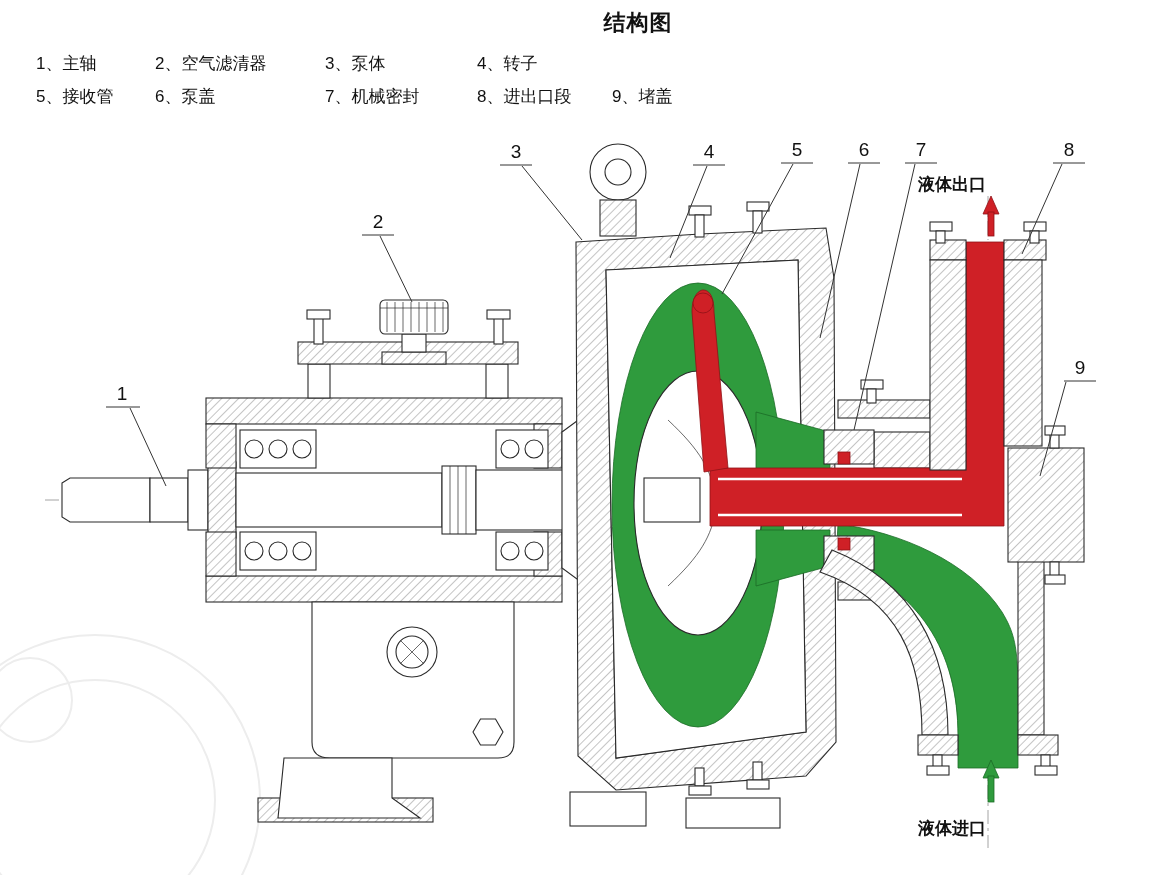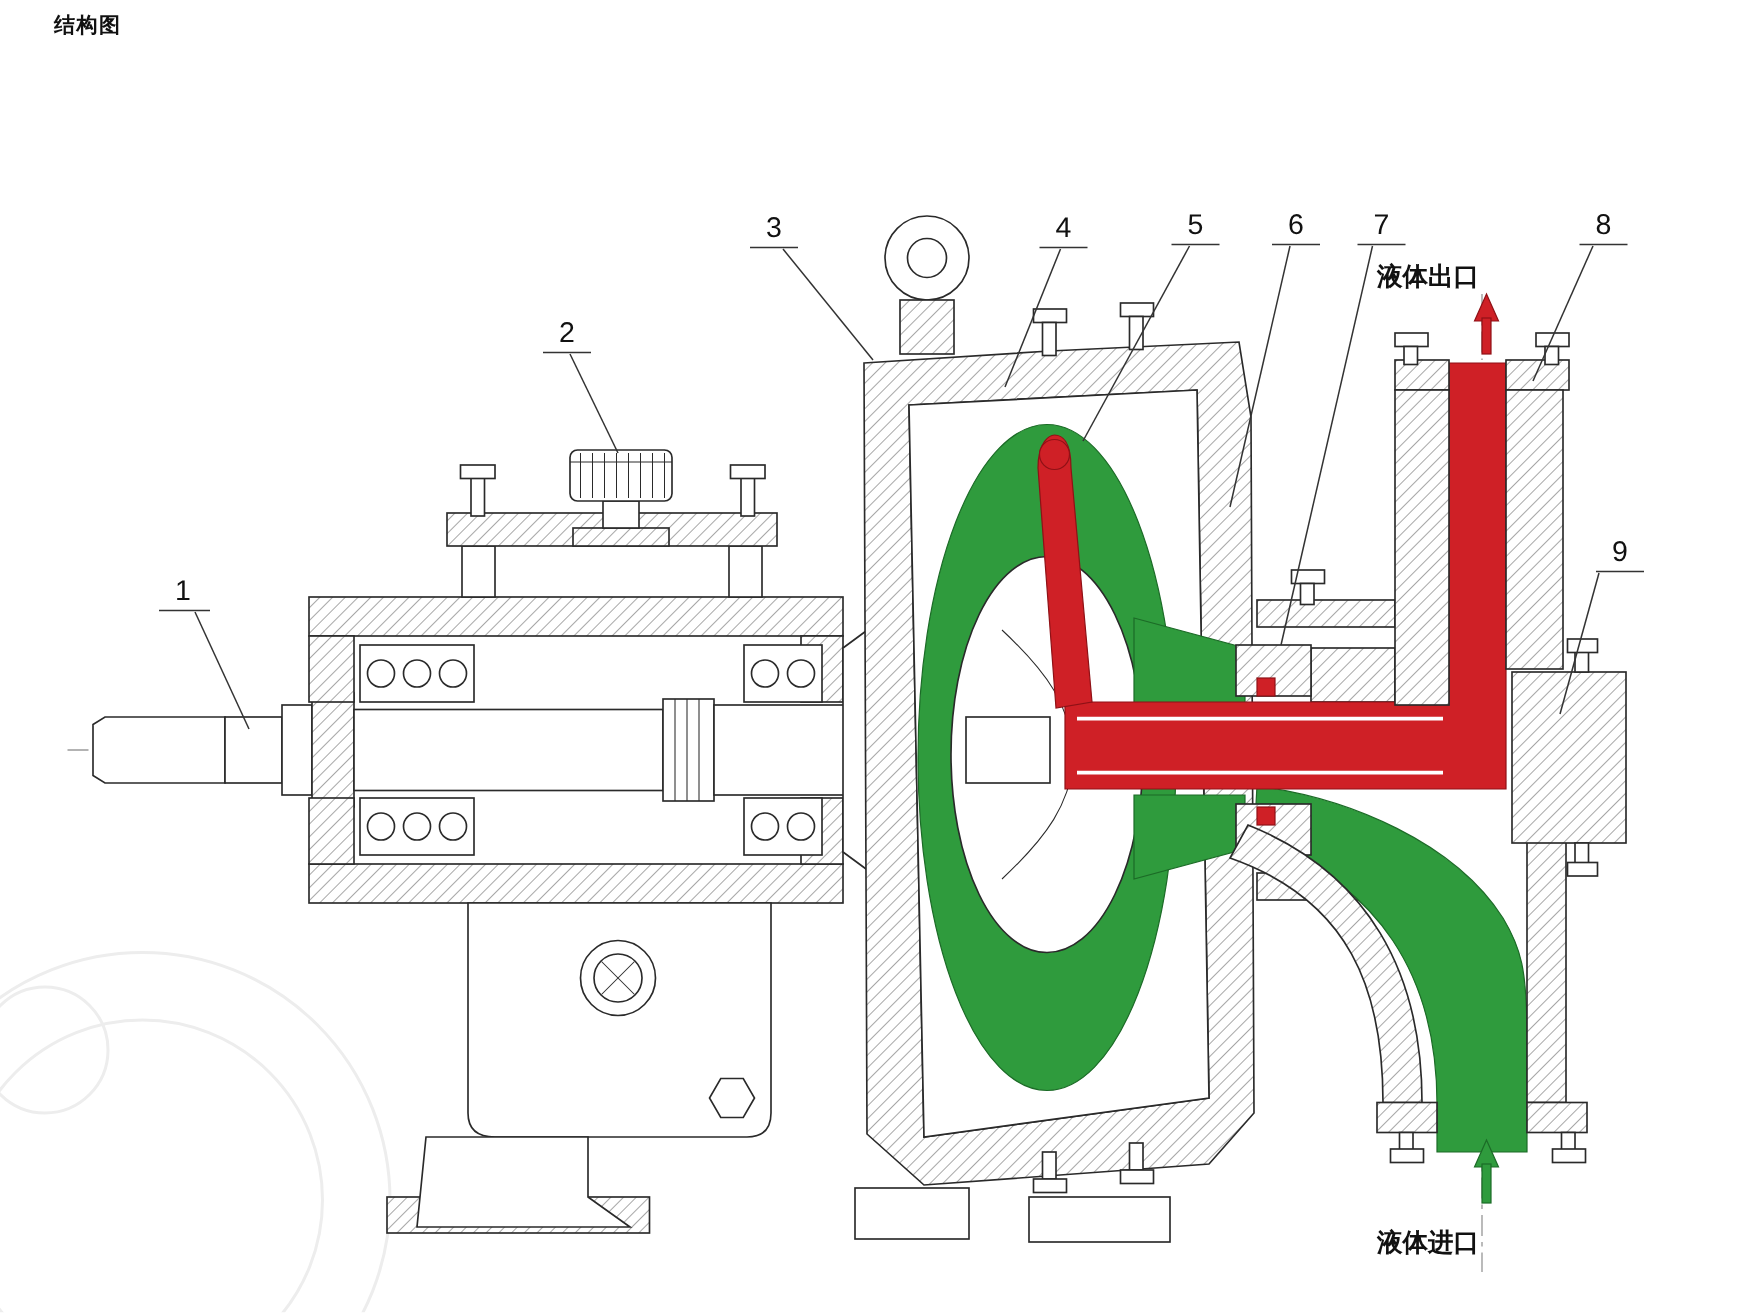--- a/index.html
+++ b/index.html
@@ -1,21 +1,21 @@
 <!DOCTYPE html>
 <html style="--liquid-green: #2f9b3d; --flow-red: #cf2026; --line: #2a2a2a;"><head>
 <meta charset="utf-8">
 <style>
   html,body{margin:0;padding:0;background:#fff;}
   .page{
     position:relative;width:1158px;height:875px;background:#ffffff;overflow:hidden;
     font-family:"Liberation Sans","DejaVu Sans",sans-serif;color:#111;
   }
   .header{position:absolute;left:36px;top:8px;z-index:2;}
-  .title{font-size:14px;font-weight:700;margin:0 0 14px 0;letter-spacing:1px;text-align:right;}
+  .title{font-size:22px;font-weight:700;margin:0 0 14px 0;letter-spacing:1px;text-align:right;}
   .legend{font-size:17px;}
   .legend-row{display:grid;grid-template-columns:119px 170px 152px 135px 1fr;margin-bottom:10px;white-space:nowrap;}
   .diagram-svg{position:absolute;left:0;top:0;z-index:1;}
 
   
   .h{fill:url(#hatch);stroke:#2a2a2a;stroke-width:1.1;}
   .w{fill:#ffffff;stroke:#2a2a2a;stroke-width:1.1;}
   .s{fill:none;stroke:#2a2a2a;stroke-width:1.1;}
   .thin{stroke-width:0.7;}
   .green{fill:var(--liquid-green,#2f9b3d);stroke:#1c6b27;stroke-width:0.8;}
@@ -26,20 +26,36 @@
   text.callout{font-size:19px;fill:#111;text-anchor:middle;font-family:"Liberation Sans","DejaVu Sans",sans-serif;}
   text.flowlabel{font-size:17px;font-weight:600;fill:#111;text-anchor:middle;font-family:"Liberation Sans","DejaVu Sans",sans-serif;}
 </style>
 </head>
 <body>
 
 <div class="page">
 
   <header class="header">
     <h1 class="title">结构图</h1>
+    <div class="legend">
+      <div class="legend-row">
+        <span>1、主轴</span>
+        <span>2、空气滤清器</span>
+        <span>3、泵体</span>
+        <span>4、转子</span>
+        <span></span>
+      </div>
+      <div class="legend-row">
+        <span>5、接收管</span>
+        <span>6、泵盖</span>
+        <span>7、机械密封</span>
+        <span>8、进出口段</span>
+        <span>9、堵盖</span>
+      </div>
+    </div>
   </header>
 
   <svg class="diagram-svg" width="1158" height="875" viewBox="0 0 1158 875">
     <defs>
       <pattern id="hatch" patternUnits="userSpaceOnUse" width="6" height="6" patternTransform="rotate(45)">
         <rect width="6" height="6" fill="#ffffff"></rect>
         <line x1="0" y1="0" x2="0" y2="6" stroke="#8a8a8a" stroke-width="1"></line>
       </pattern>
     </defs>
 

